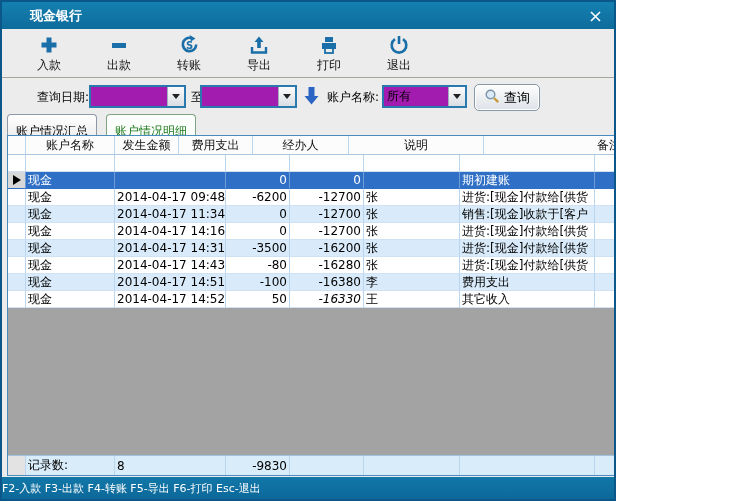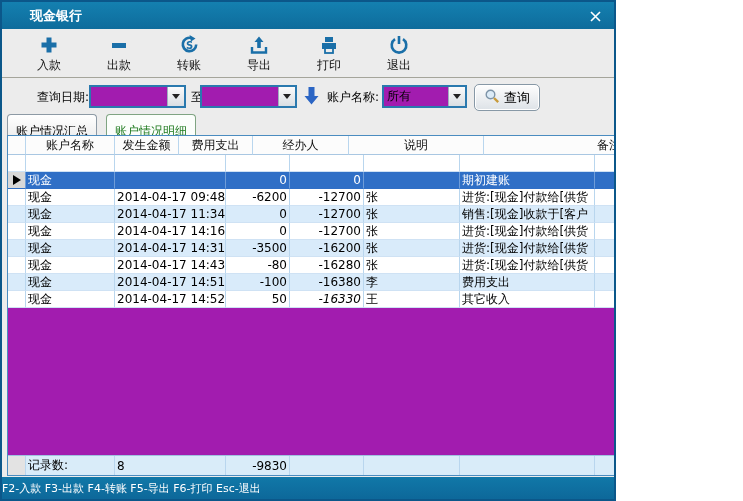--- a/index.html
+++ b/index.html
@@ -58,21 +58,21 @@
     position:absolute; top:0; height:21px; padding:16px 8px;
     display:flex; align-items:center; justify-content:center;
     font-size:12px; border:1px solid #8d9aa5; border-bottom:none;
     border-radius:4px 4px 0 0; cursor:pointer;
   }
   .tab.inactive { left:5px; background:linear-gradient(#ffffff,#e6e6e6); color:#000; }
   .tab.active { left:104px; background:#fbfefb; border-color:#7fa482; color:#1e7a1e; }
   
   .panel {
     position:absolute; left:5px; top:133px; width:729px; height:341px;
-    background:#a21caf; border:1px solid #4b8cc0;
+    background:#a3a3a3; border:1px solid #4b8cc0;
   }
   .grid-header { display:flex; height:19px; background:#fcfcfc; }
   .grid-header .cell {
     border-right:1px solid #b9d6ee; border-bottom:1px solid #a9c7e2;
     font-size:12px; color:#111; display:flex; align-items:center; justify-content:center;
     overflow:hidden; white-space:nowrap;
   }
   .grid-row { display:flex; height:17px; background:#fff; }
   .grid-row.alt { background:#d9ebfa; }
   .grid-row.selected { background:#2f6fc6; color:#fff; }

